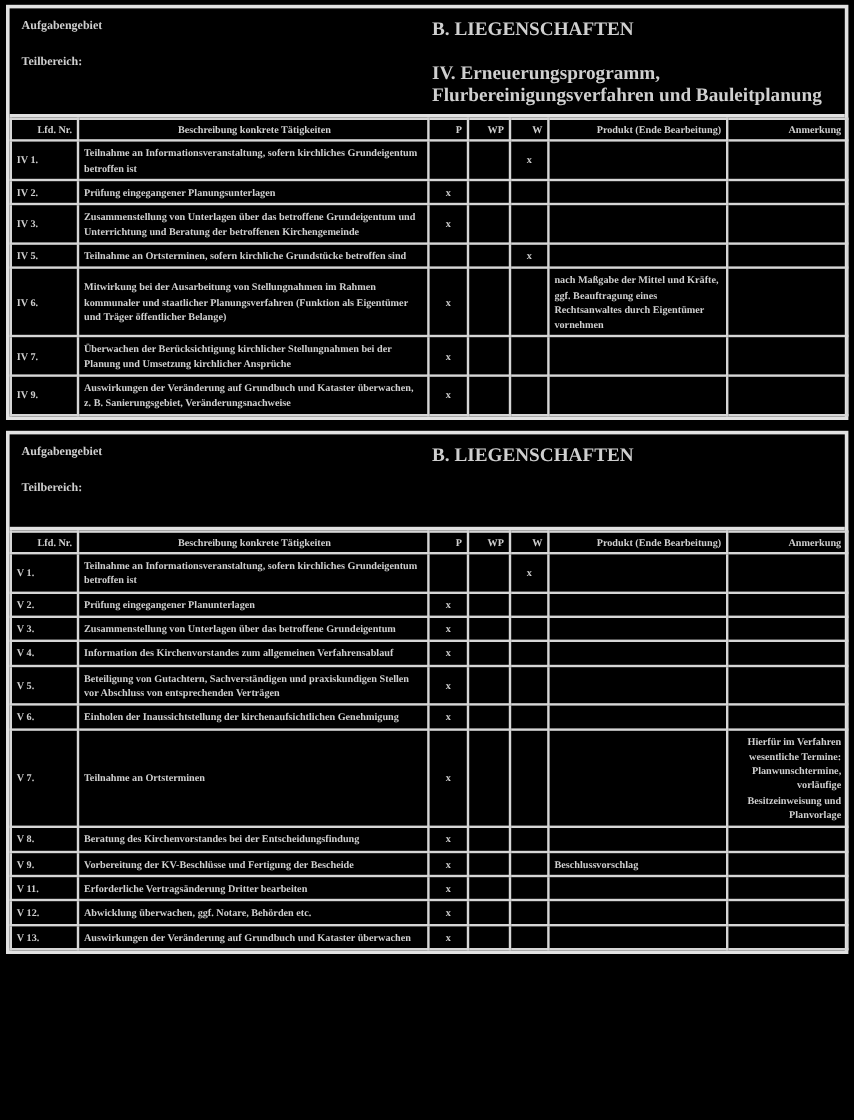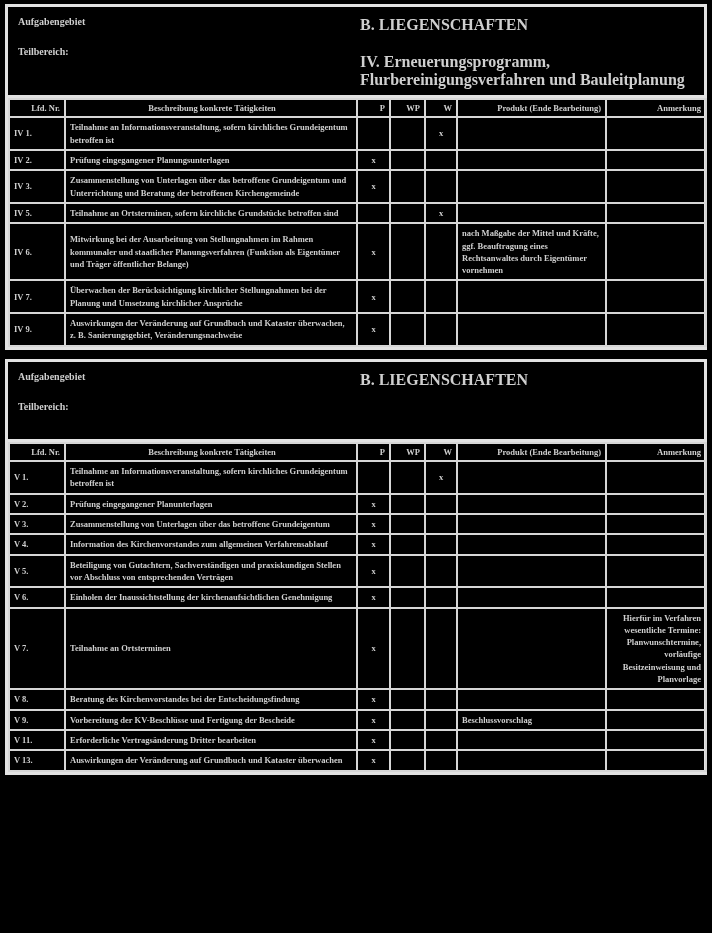--- a/index.html
+++ b/index.html
@@ -282,20 +282,29 @@
           <tr>
             <td class="cell-nr">V 11.</td>
             <td class="cell-text">Erforderliche Vertragsänderung Dritter bearbeiten</td>
             <td class="cell-mark">x</td>
             <td class="cell-mark"></td>
             <td class="cell-mark"></td>
             <td class="cell-produkt"></td>
             <td class="cell-anmerkung"></td>
           </tr>
           <tr>
+            <td class="cell-nr">V 12.</td>
+            <td class="cell-text">Abwicklung überwachen, ggf. Notare, Behörden etc.</td>
+            <td class="cell-mark">x</td>
+            <td class="cell-mark"></td>
+            <td class="cell-mark"></td>
+            <td class="cell-produkt"></td>
+            <td class="cell-anmerkung"></td>
+          </tr>
+          <tr>
             <td class="cell-nr">V 13.</td>
             <td class="cell-text">Auswirkungen der Veränderung auf Grundbuch und Kataster überwachen</td>
             <td class="cell-mark">x</td>
             <td class="cell-mark"></td>
             <td class="cell-mark"></td>
             <td class="cell-produkt"></td>
             <td class="cell-anmerkung"></td>
           </tr>
         </tbody>
     </table>

